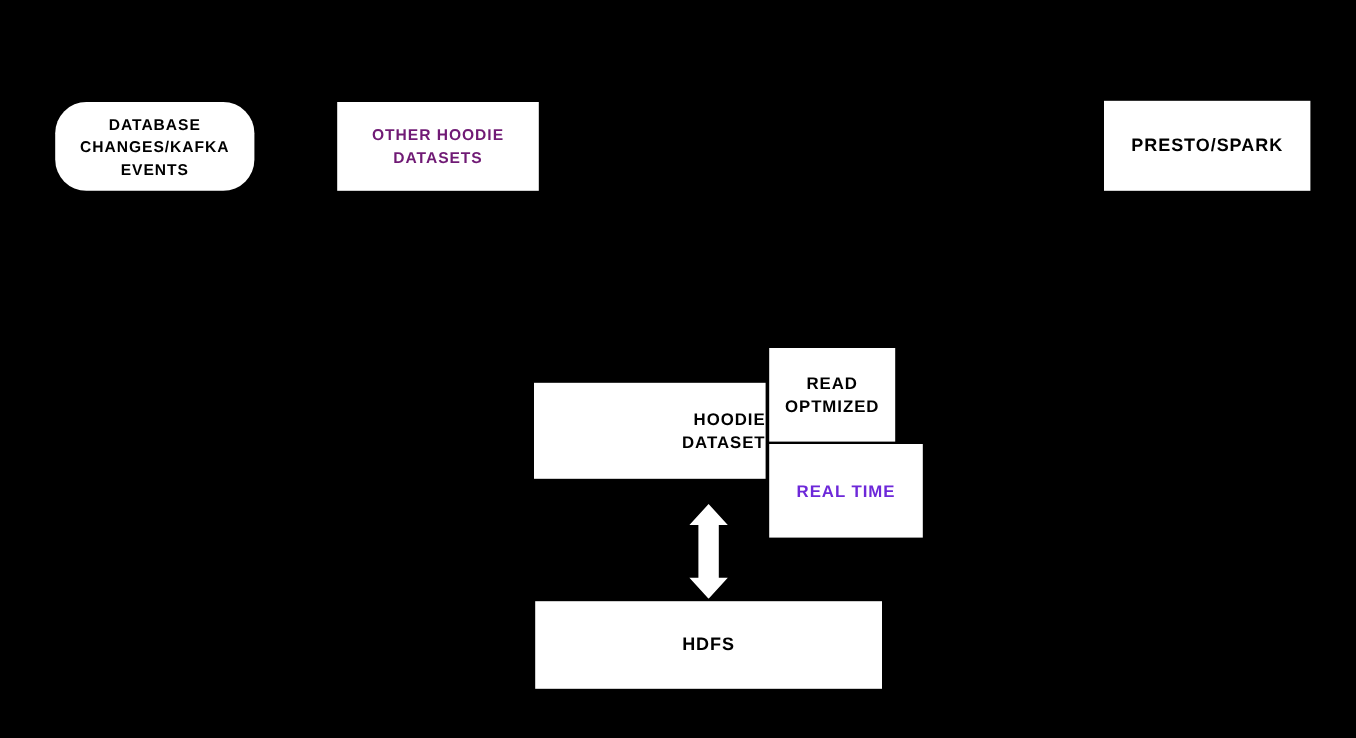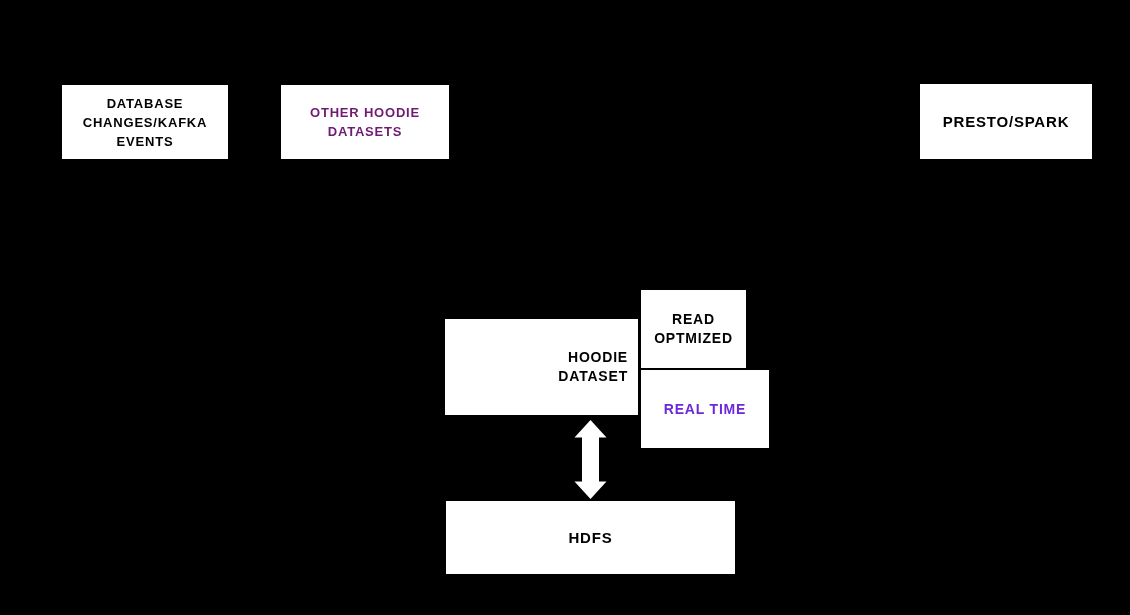--- a/index.html
+++ b/index.html
@@ -24,26 +24,26 @@
     justify-content: center;
     text-align: center;
     font-weight: 700;
     font-size: 14px;
     line-height: 19px;
     letter-spacing: 0.8px;
     white-space: pre-line;
     box-sizing: border-box;
   }
   
-  #node-database-changes { left: 62px;  top: 85px;  width: 166px; height: 74px; font-size: 13px; }
+  #node-database-changes { left: 46px;  top: 85px;  width: 166px; height: 74px; font-size: 13px; border-radius: 26px; }
   #node-other-hoodie     { left: 281px; top: 85px;  width: 168px; height: 74px; font-size: 13px; }
   #node-hive-spark       { left: 730px; top: 84px;  width: 168px; height: 75px; font-size: 15px; }
   #node-presto-spark     { left: 920px; top: 84px;  width: 172px; height: 75px; font-size: 15px; }
-  #node-hoodie-dataset   { left: 445px; top: 319px; width: 193px; height: 96px;
-                           justify-content: flex-end; text-align: right; padding-right: 10px; }
+  #node-hoodie-dataset   { left: 445px; top: 319px; width: 193px; height: 80px;
+                           justify-content: flex-end; text-align: right; padding-right: 0; }
   #node-read-optimized   { left: 641px; top: 290px; width: 105px; height: 78px; }
   #node-real-time        { left: 641px; top: 370px; width: 128px; height: 78px; }
   #node-hdfs             { left: 446px; top: 501px; width: 289px; height: 73px; font-size: 15px; }
   #connector-hoodie-hdfs {
     position: absolute;
     left: 573px;
     top: 420px;
     width: 35px;
     height: 79px;
   }

